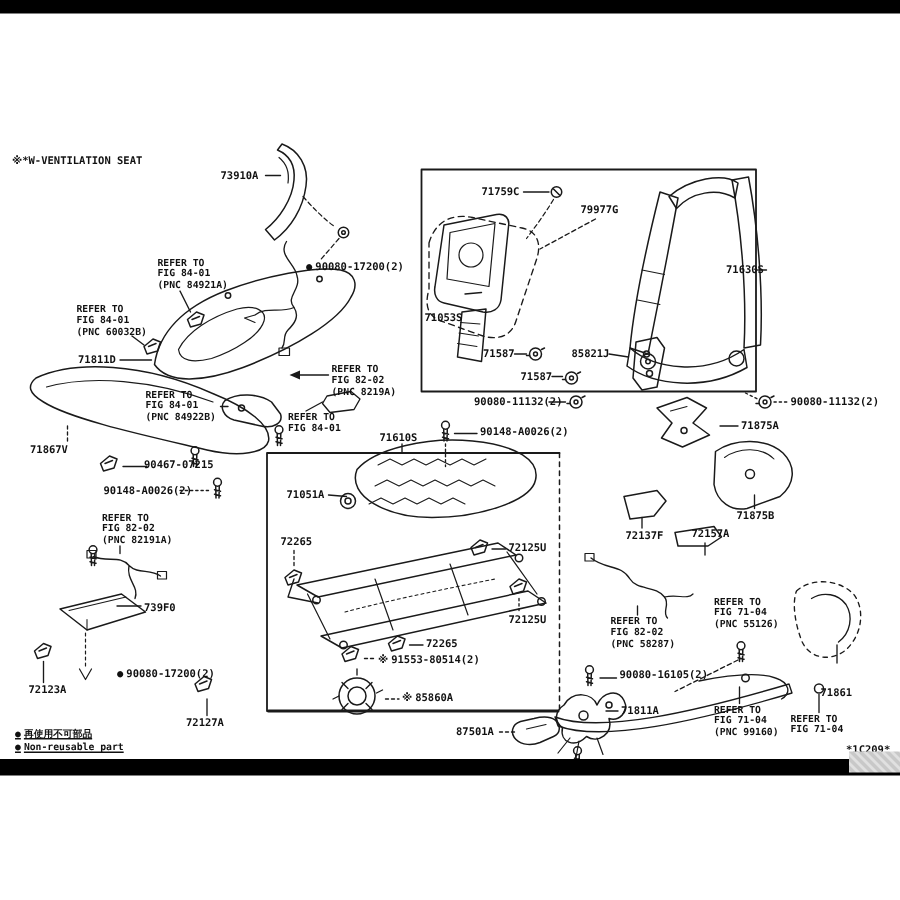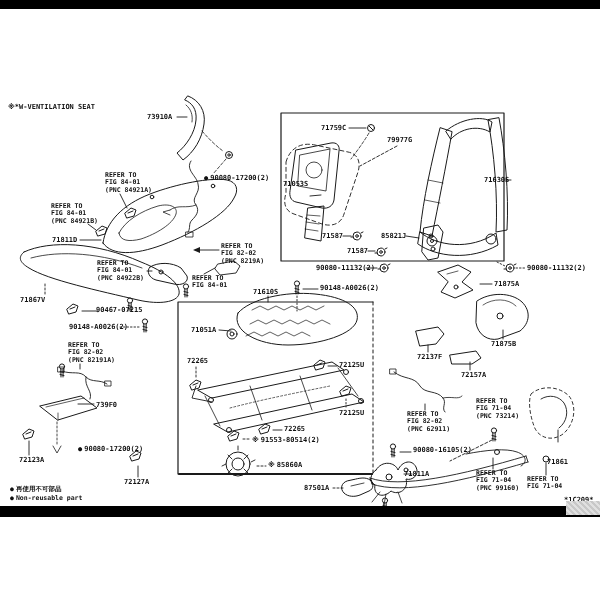--- a/index.html
+++ b/index.html
@@ -3,21 +3,21 @@
 <meta charset="utf-8">
 <style>
   html,body{margin:0;padding:0;background:#fff;}
   #page{position:relative;width:600px;height:600px;background:#ffffff;overflow:hidden;
         font-family:"DejaVu Sans Mono","DejaVu Sans",monospace;}
   .lbl{position:absolute;font:bold 7px/1.15 "DejaVu Sans Mono","DejaVu Sans",monospace;
        color:#111;white-space:nowrap;z-index:3;}
   .ref{position:absolute;font:bold 6.5px/1.12 "DejaVu Sans Mono","DejaVu Sans",monospace;
        color:#111;white-space:nowrap;z-index:3;}
   .mk{margin-right:2px;}
-  .legend{font-size:6.5px;}
+  .legend{font-size:6.5px;text-decoration:underline;}
   svg.art{position:absolute;left:0;top:0;z-index:1;}
   .bar{position:absolute;left:0;width:600px;background:#000;z-index:4;}
 </style>
 </head>
 <body>
 
 <div id="page">
 
   <div class="bar" style="top:0;height:9px;"></div>
 
@@ -291,54 +291,54 @@
   <div class="lbl" style="left:52px;top:236px">71811D</div>
   <div class="lbl" style="left:20px;top:296px">71867V</div>
   <div class="lbl" style="left:96px;top:306px">90467-07215</div>
   <div class="lbl" style="left:69px;top:323px">90148-A0026(2)</div>
   <div class="lbl" style="left:320px;top:284px">90148-A0026(2)</div>
   <div class="lbl" style="left:253px;top:288px">71610S</div>
   <div class="lbl" style="left:191px;top:326px">71051A</div>
   <div class="lbl" style="left:484px;top:176px">71630S</div>
   <div class="lbl" style="left:321px;top:124px">71759C</div>
   <div class="lbl" style="left:387px;top:136px">79977G</div>
-  <div class="lbl" style="left:283px;top:180px">71053S</div>
+  <div class="lbl" style="left:283px;top:208px">71053S</div>
   <div class="lbl" style="left:322px;top:232px">71587</div>
   <div class="lbl" style="left:381px;top:232px">85821J</div>
   <div class="lbl" style="left:347px;top:247px">71587</div>
   <div class="lbl" style="left:316px;top:264px">90080-11132(2)</div>
   <div class="lbl" style="left:527px;top:264px">90080-11132(2)</div>
   <div class="lbl" style="left:494px;top:280px">71875A</div>
   <div class="lbl" style="left:491px;top:340px">71875B</div>
   <div class="lbl" style="left:417px;top:353px">72137F</div>
-  <div class="lbl" style="left:461px;top:371px">72157A</div>
+  <div class="lbl" style="left:461px;top:352px">72157A</div>
   <div class="lbl" style="left:187px;top:357px">72265</div>
   <div class="lbl" style="left:339px;top:361px">72125U</div>
   <div class="lbl" style="left:339px;top:409px">72125U</div>
   <div class="lbl" style="left:284px;top:425px">72265</div>
   <div class="lbl" style="left:252px;top:436px"><span class="mk">※</span><span>91553-80514(2)</span></div>
   <div class="lbl" style="left:268px;top:461px"><span class="mk">※</span><span>85860A</span></div>
   <div class="lbl" style="left:304px;top:484px">87501A</div>
-  <div class="lbl" style="left:404px;top:470px">71811A</div>
+  <div class="lbl" style="left:414px;top:470px">71811A</div>
   <div class="lbl" style="left:413px;top:446px">90080-16105(2)</div>
   <div class="lbl" style="left:547px;top:458px">71861</div>
   <div class="lbl" style="left:96px;top:401px">739F0</div>
   <div class="lbl" style="left:19px;top:456px">72123A</div>
   <div class="lbl" style="left:78px;top:445px"><span class="mk">●</span><span>90080-17200(2)</span></div>
   <div class="lbl" style="left:124px;top:478px">72127A</div>
 
   <div class="ref" style="left:105px;top:172px">
     <div>REFER TO</div>
     <div>FIG 84-01</div>
     <div>(PNC 84921A)</div>
   </div>
   <div class="ref" style="left:51px;top:203px">
     <div>REFER TO</div>
     <div>FIG 84-01</div>
-    <div>(PNC 84921B)</div>
+    <div>(PNC 60032B)</div>
   </div>
   <div class="ref" style="left:97px;top:260px">
     <div>REFER TO</div>
     <div>FIG 84-01</div>
     <div>(PNC 84922B)</div>
   </div>
   <div class="ref" style="left:192px;top:275px">
     <div>REFER TO</div>
     <div>FIG 84-01</div>
   </div>
@@ -348,26 +348,26 @@
     <div>(PNC 8219A)</div>
   </div>
   <div class="ref" style="left:68px;top:342px">
     <div>REFER TO</div>
     <div>FIG 82-02</div>
     <div>(PNC 82191A)</div>
   </div>
   <div class="ref" style="left:407px;top:411px">
     <div>REFER TO</div>
     <div>FIG 82-02</div>
-    <div>(PNC 62911)</div>
+    <div>(PNC 58287)</div>
   </div>
   <div class="ref" style="left:476px;top:398px">
     <div>REFER TO</div>
     <div>FIG 71-04</div>
-    <div>(PNC 73214)</div>
+    <div>(PNC 55126)</div>
   </div>
   <div class="ref" style="left:476px;top:470px">
     <div>REFER TO</div>
     <div>FIG 71-04</div>
     <div>(PNC 99160)</div>
   </div>
   <div class="ref" style="left:527px;top:476px">
     <div>REFER TO</div>
     <div>FIG 71-04</div>
   </div>

